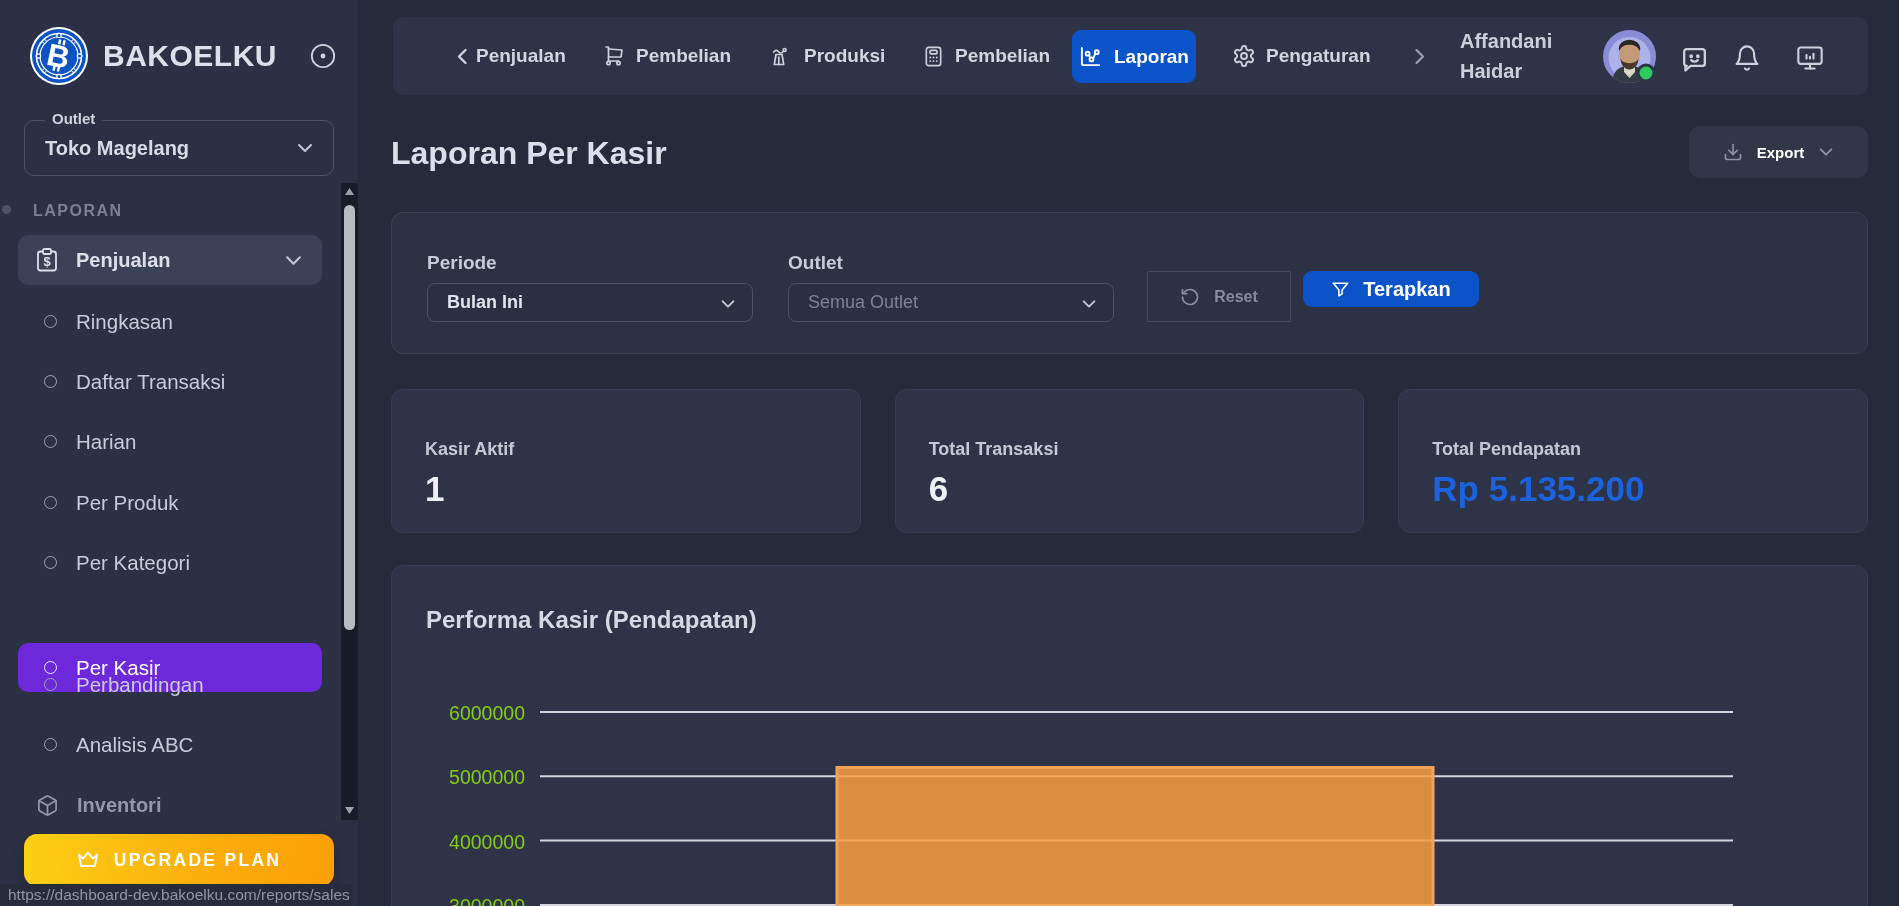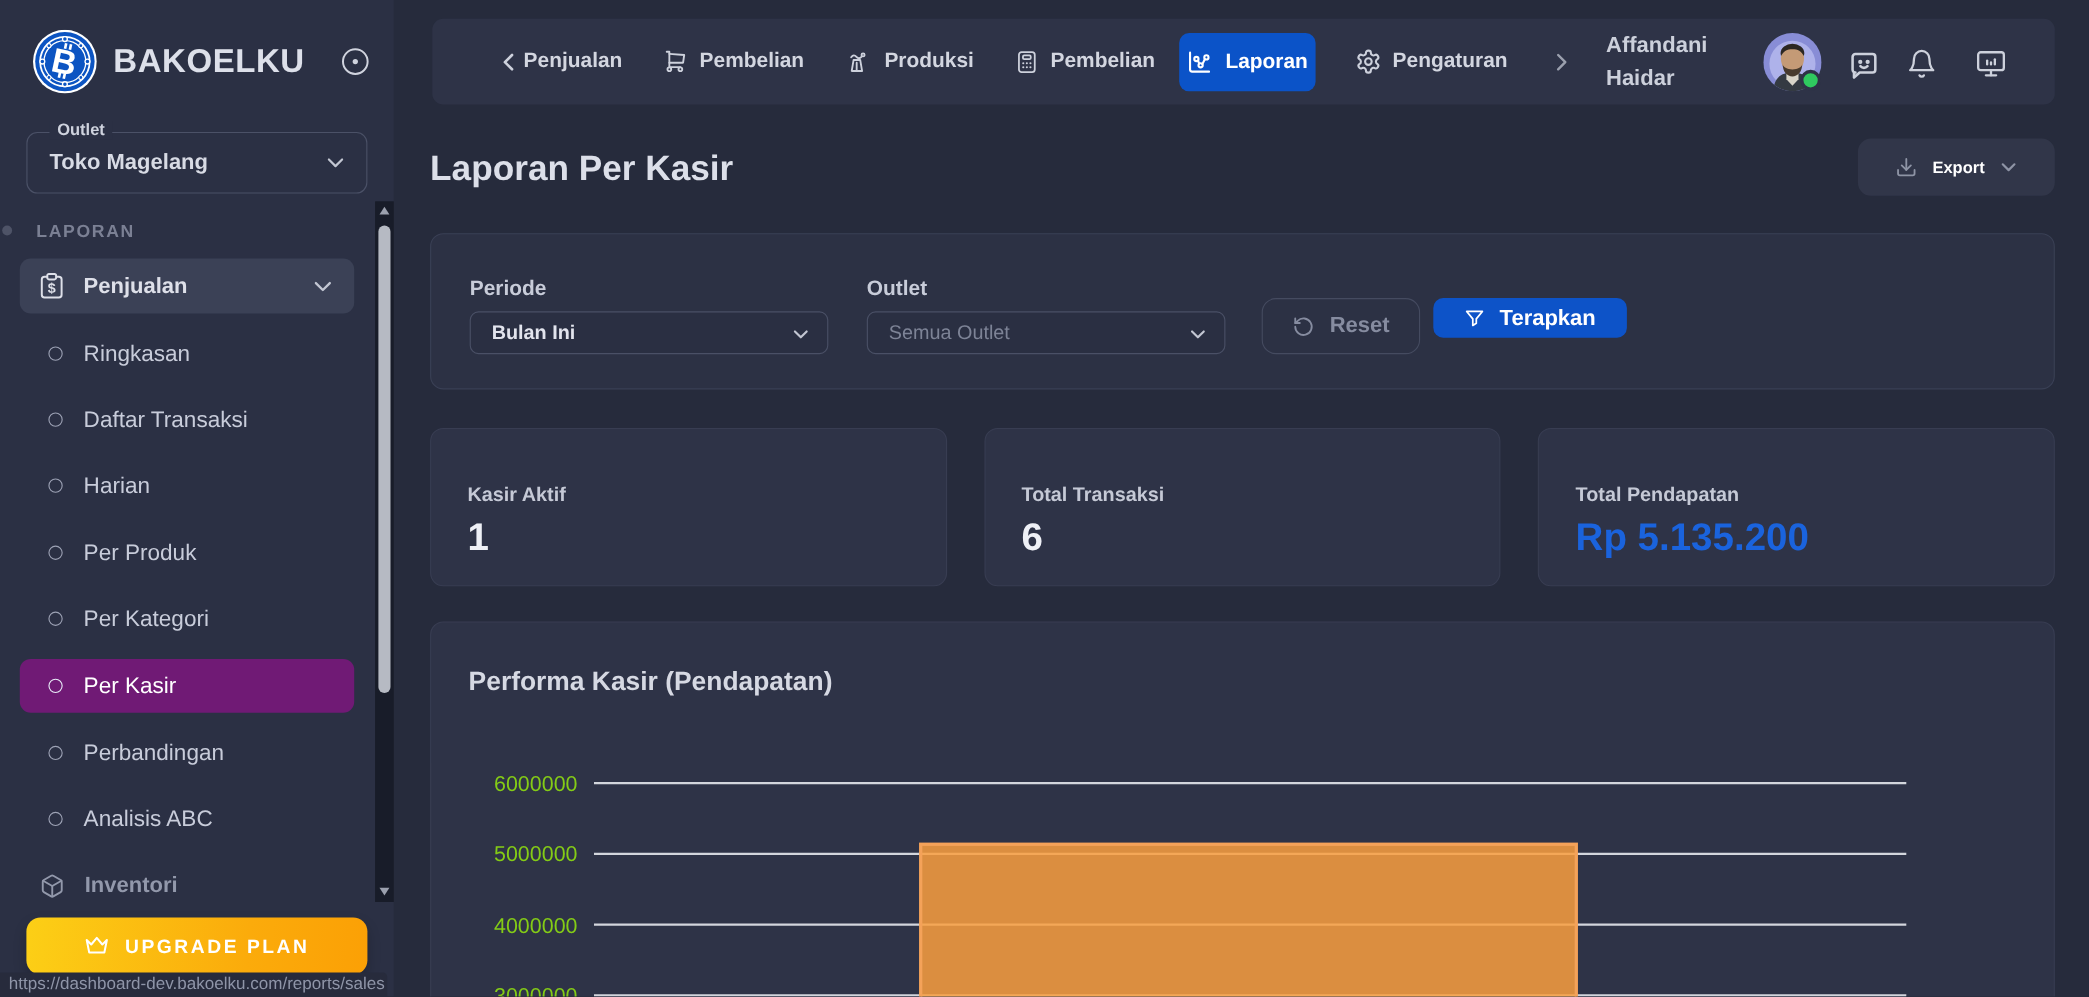--- a/index.html
+++ b/index.html
@@ -16,21 +16,21 @@
   #outlet { position:absolute; left:24px; top:120px; width:310px; height:56px; border:1px solid #4b5167; border-radius:10px; }
   #outlet .legend { position:absolute; left:20px; top:-11px; background:#2b3044; padding:0 7px; font-size:15px; font-weight:700; color:#cfd3de; }
   #outlet .val { position:absolute; left:20px; top:16px; font-size:20px; font-weight:700; color:#d8dbe5; }
   #laporan-hd { position:absolute; left:33px; top:202px; font-size:16px; font-weight:700; letter-spacing:1.5px; color:#7b8094; }
   #edge-dot { position:absolute; left:2px; top:205px; width:9px; height:9px; border-radius:50%; background:#4e5367; }
   .menu-item { position:absolute; left:18px; width:304px; height:50px; border-radius:10px; display:flex; align-items:center; }
   .menu-item .txt { font-size:20px; font-weight:700; color:#dee0e9; }
   .sub-item { position:absolute; left:18px; width:304px; height:49px; border-radius:10px; display:flex; align-items:center; }
   .sub-item .bullet { width:13px; height:13px; border:1.7px solid #9da2b5; border-radius:50%; margin-left:26px; }
   .sub-item .txt { font-size:20.5px; color:#c8ccda; margin-left:19px; }
-  .sub-item.active { background:#701a75; }
+  .sub-item.active { background:#6d28d9;margin-top:44px; }
   .sub-item.active .txt { color:#fff; }
   .sub-item.active .bullet { border-color:#e8ecf8; }
   #upgrade { position:absolute; left:24px; top:834px; width:310px; height:52px; border-radius:13px;
     background:linear-gradient(95deg,#fccf16,#fbab0b 65%,#fba005); box-shadow:0 6px 12px rgba(0,0,0,0.22); display:flex; align-items:center; justify-content:center; }
   #upgrade .t { color:#fff; font-size:17.5px; font-weight:800; letter-spacing:2.3px; margin-left:15px; }
   #statusbar { position:absolute; left:0; top:884px; width:352px; height:22px; background:#272b3c; color:#8f95a8; font-size:15.5px; line-height:22px; padding-left:8px; border-top-right-radius:4px; white-space:nowrap; overflow:hidden; }
 
   
   #sb-track { position:absolute; left:341px; top:183px; width:17px; height:637px; background:#181c29; }
   #sb-thumb { position:absolute; left:3px; top:22px; width:11px; height:425px; background:#b6bac3; border-radius:6px; }
@@ -44,21 +44,21 @@
 
   
   #heading { position:absolute; left:391px; top:135px; font-size:32px; font-weight:800; color:#dcdfe9; }
   #export { position:absolute; left:1689px; top:126px; width:179px; height:52px; background:#313649; border-radius:12px; display:flex; align-items:center; justify-content:center; color:#ffffff; font-size:15px; font-weight:600; }
 
   #filtercard { position:absolute; left:391px; top:212px; width:1477px; height:142px; background:#2c3144; border:1px solid #3a4055; border-radius:12px; }
   .flabel { position:absolute; top:39px; font-size:19px; font-weight:700; color:#c8ccd9; }
   .fselect { position:absolute; top:70px; width:326px; height:39px; border:1px solid #4a5066; border-radius:8px; background:#2a2f42; display:flex; align-items:center; }
   .fselect .v { font-size:18px; font-weight:700; color:#e2e4ed; margin-left:19px; }
   .fselect .v.muted { color:#7d8396; font-weight:400; }
-  #btn-reset { position:absolute; left:755px; top:58px; width:144px; height:51px; border:1.5px solid #454b60; border-radius:13px; display:flex; align-items:center; justify-content:center; color:#868ca0; font-size:20px; font-weight:700; }
+  #btn-reset { position:absolute; left:755px; top:58px; width:144px; height:51px; border:1.5px solid #454b60; border-radius:1px; display:flex; align-items:center; justify-content:center; color:#868ca0; font-size:16px; font-weight:700; }
   #btn-apply { position:absolute; left:911px; top:58px; width:176px; height:36px; background:#0d53c8; border-radius:9px; display:flex; align-items:center; justify-content:center; color:#fff; font-size:20px; font-weight:700; }
 
   #statrow { position:absolute; left:391px; top:389px; width:1477px; display:flex; gap:34px; }
   .stat { flex:1; height:144px; background:#2e3347; border:1px solid #383d52; border-radius:12px; padding:49px 33px; }
   .stat .lbl { font-size:18px; font-weight:700; color:#c5c9d6; }
   .stat .val { font-size:35px; font-weight:700; color:#eef0f6; margin-top:9px; }
   .stat .val.blue { color:#1a63dd; }
 
   #chartcard { position:absolute; left:391px; top:565px; width:1477px; height:520px; background:#2e3347; border:1px solid #383d52; border-radius:12px; }
   #charttitle { position:absolute; left:34px; top:40px; font-size:24px; font-weight:700; color:#d6d9e3; }

